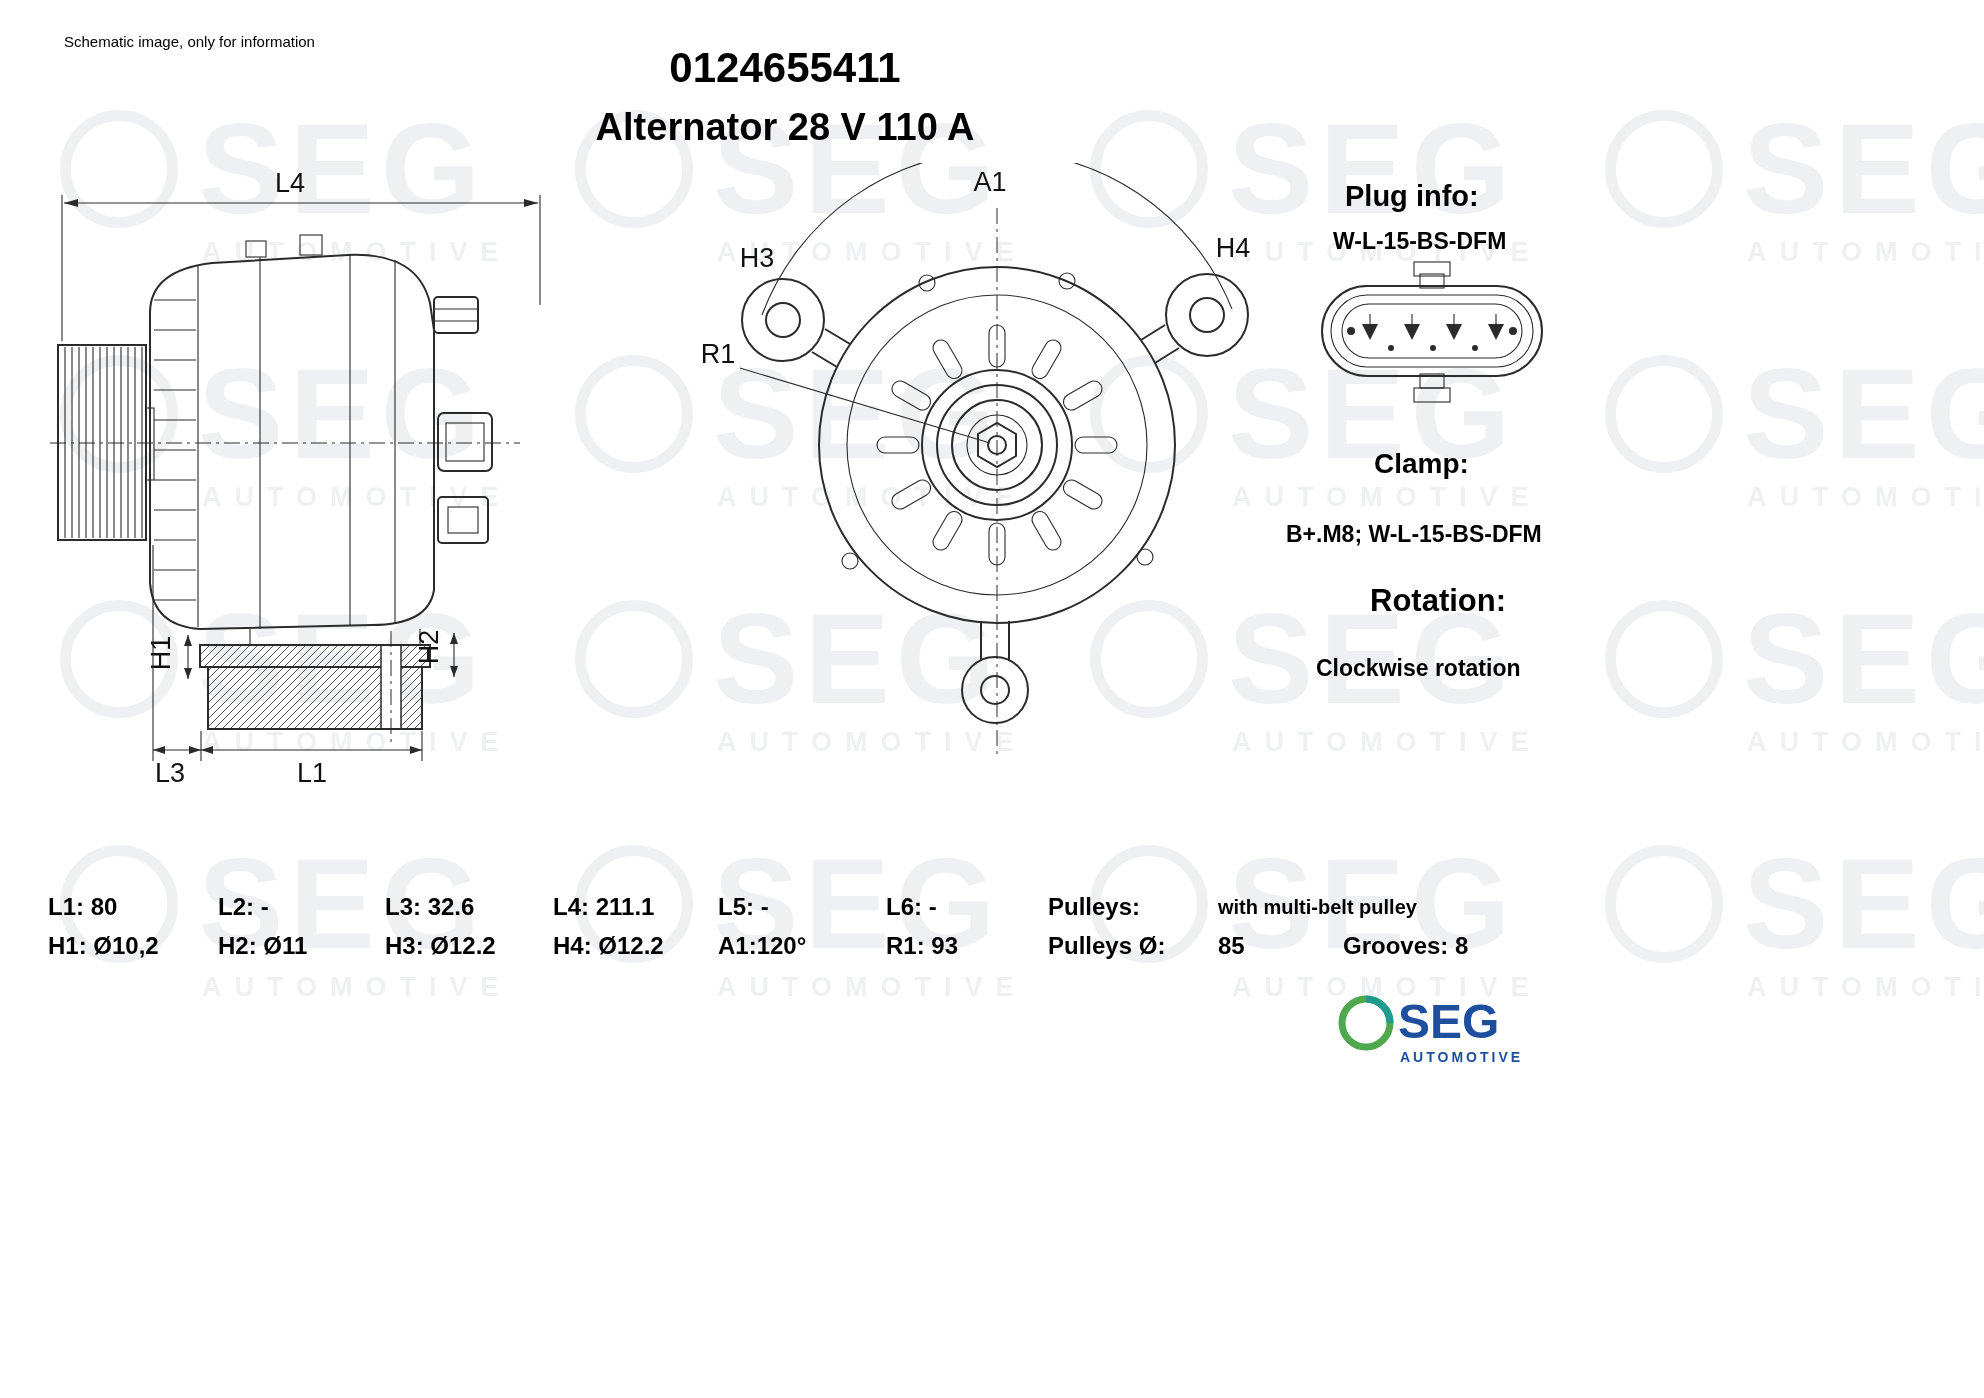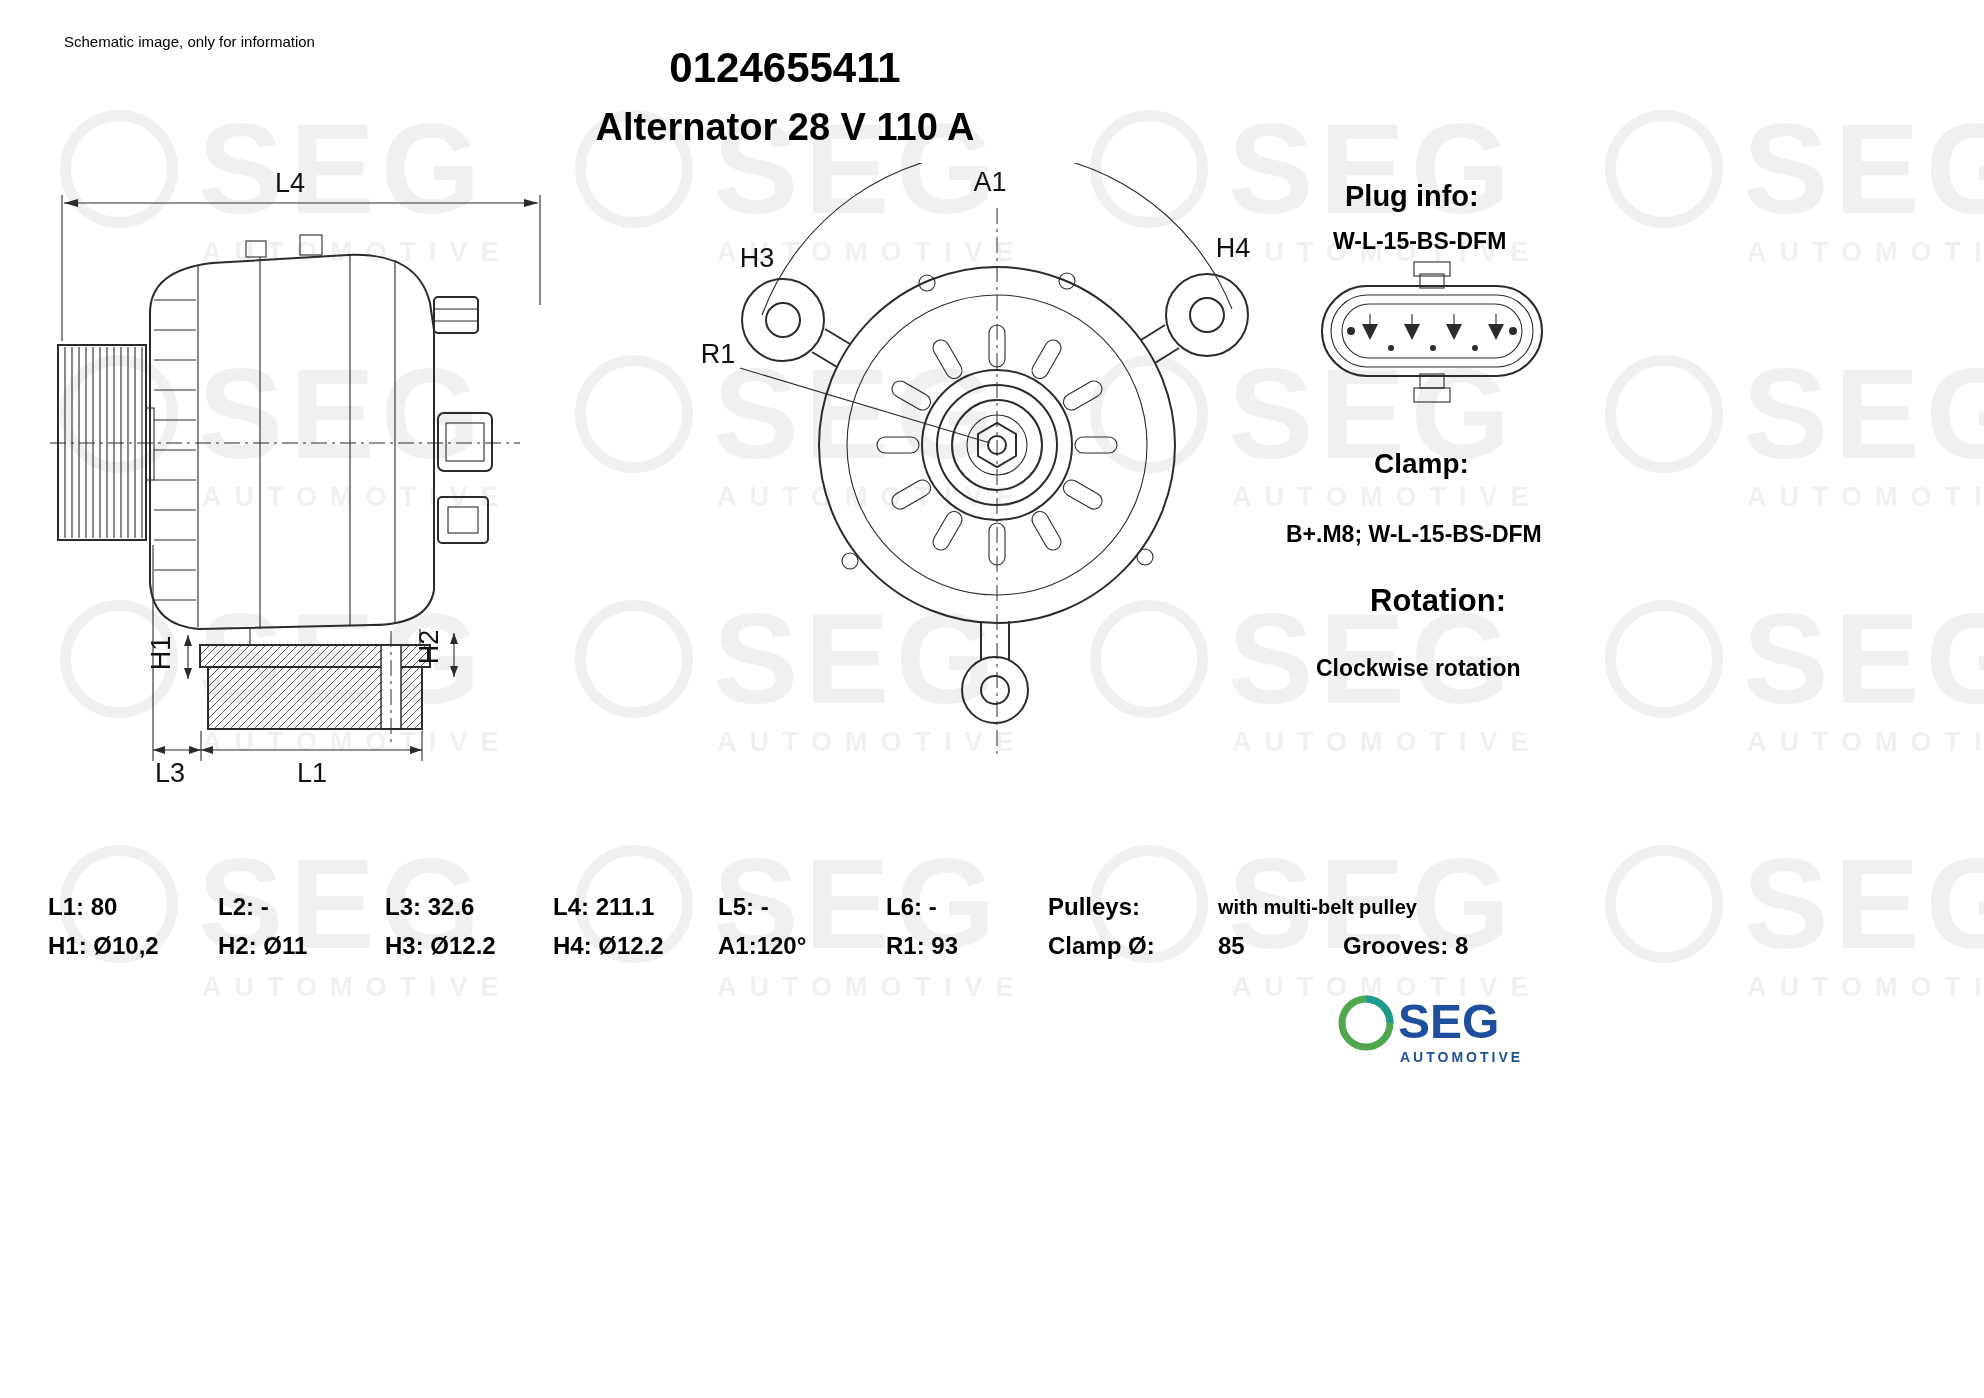--- a/index.html
+++ b/index.html
@@ -345,21 +345,21 @@
     <span class="spec-cell" style="left:886px;top:893px">L6: -</span>
     <span class="spec-cell" style="left:1048px;top:893px">Pulleys:</span>
     <span class="spec-cell spec-small" style="left:1218px;top:896px">with multi-belt pulley</span>
 
     <span class="spec-cell" style="left:48px;top:932px">H1: Ø10,2</span>
     <span class="spec-cell" style="left:218px;top:932px">H2: Ø11</span>
     <span class="spec-cell" style="left:385px;top:932px">H3: Ø12.2</span>
     <span class="spec-cell" style="left:553px;top:932px">H4: Ø12.2</span>
     <span class="spec-cell" style="left:718px;top:932px">A1:120°</span>
     <span class="spec-cell" style="left:886px;top:932px">R1: 93</span>
-    <span class="spec-cell" style="left:1048px;top:932px">Clamp Ø:</span>
+    <span class="spec-cell" style="left:1048px;top:932px">Pulleys Ø:</span>
     <span class="spec-cell" style="left:1218px;top:932px">85</span>
     <span class="spec-cell" style="left:1343px;top:932px">Grooves: 8</span>
   </div>
 
   <svg class="abs" style="left:1326px;top:986px;width:300px;height:90px" viewBox="0 0 300 90">
     <circle cx="40" cy="37" r="24" fill="none" stroke-width="7" stroke="#4fa84d"></circle>
     <path d="M 40 13 A 24 24 0 0 1 64 37" fill="none" stroke-width="7" stroke="#1f9a8e"></path>
     <text x="72" y="52" font-size="48" font-weight="bold" fill="#1d4f9e">SEG</text>
     <text x="74" y="76" font-size="14" font-weight="bold" letter-spacing="3" fill="#1d4f9e">AUTOMOTIVE</text>
   </svg>

